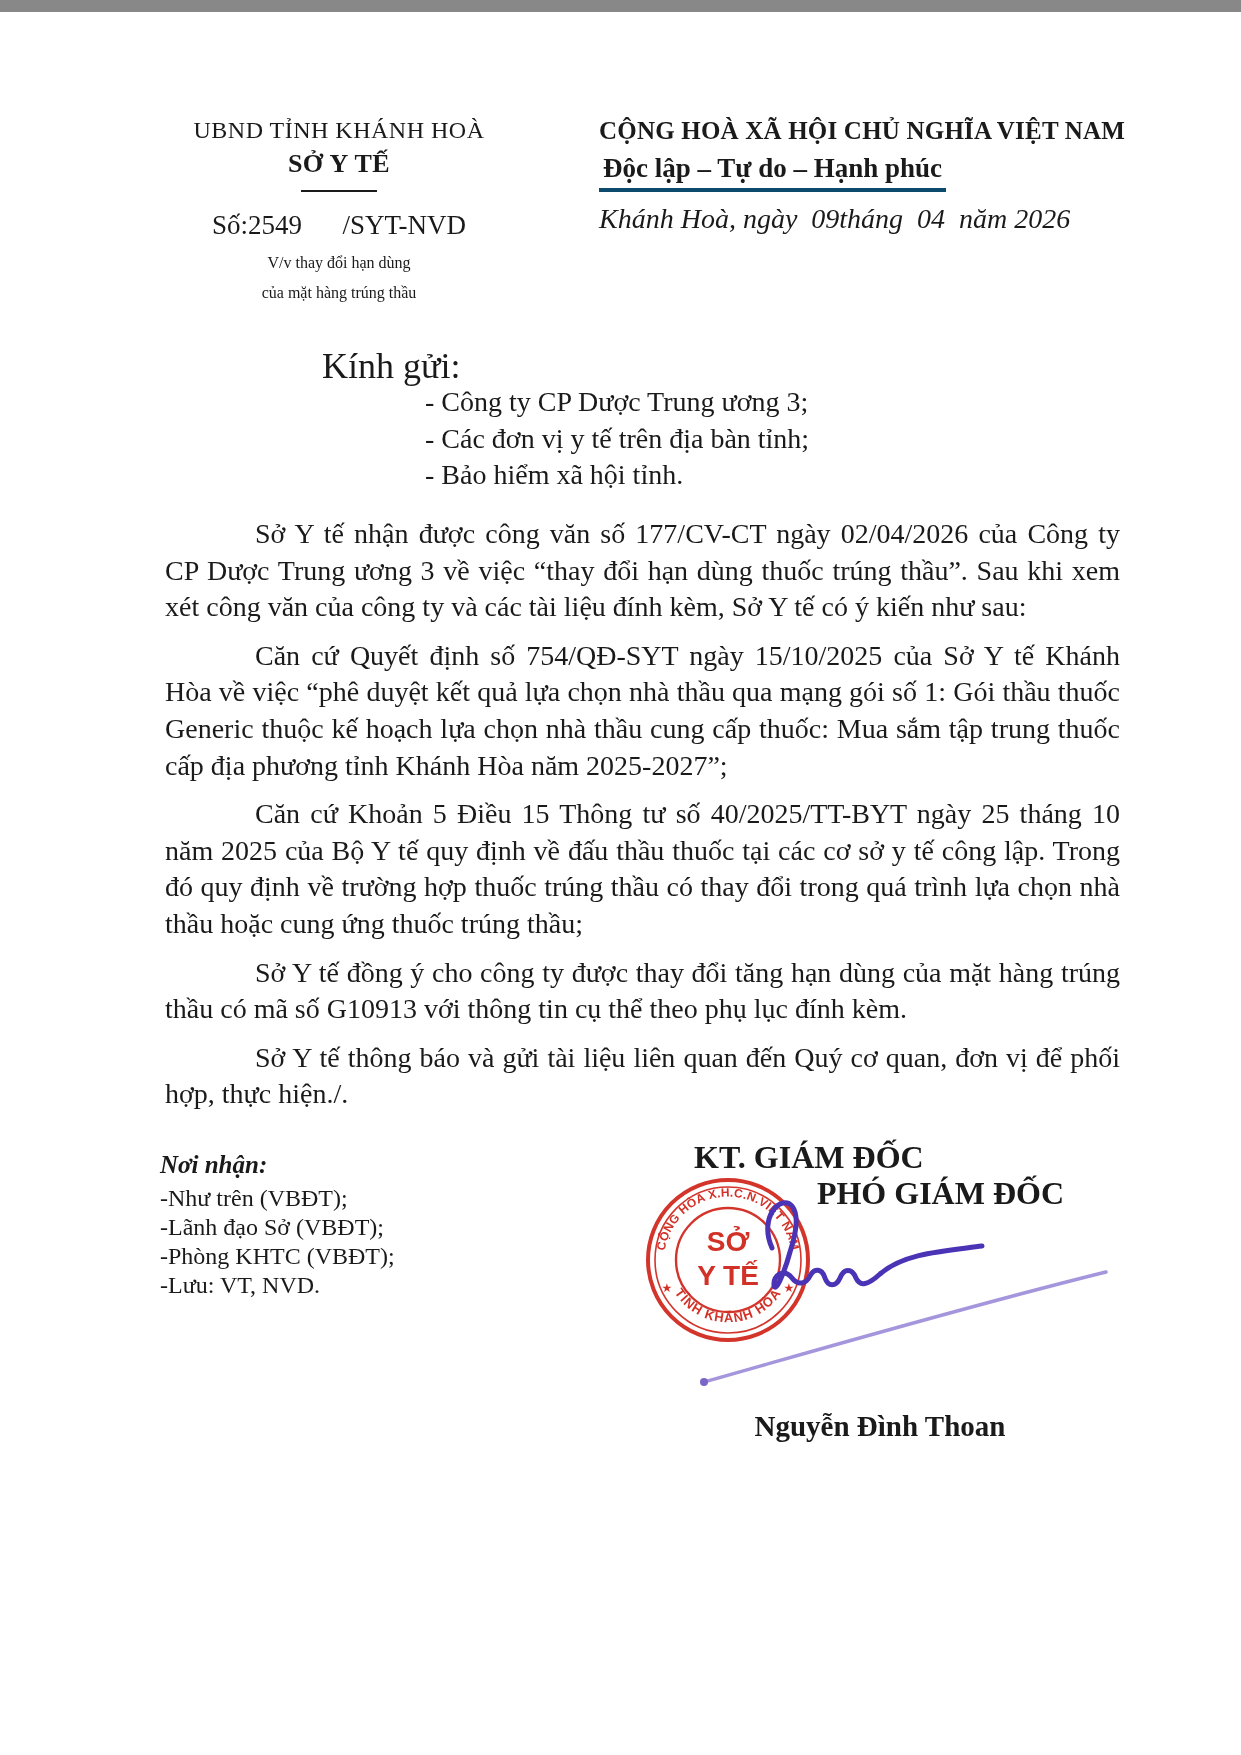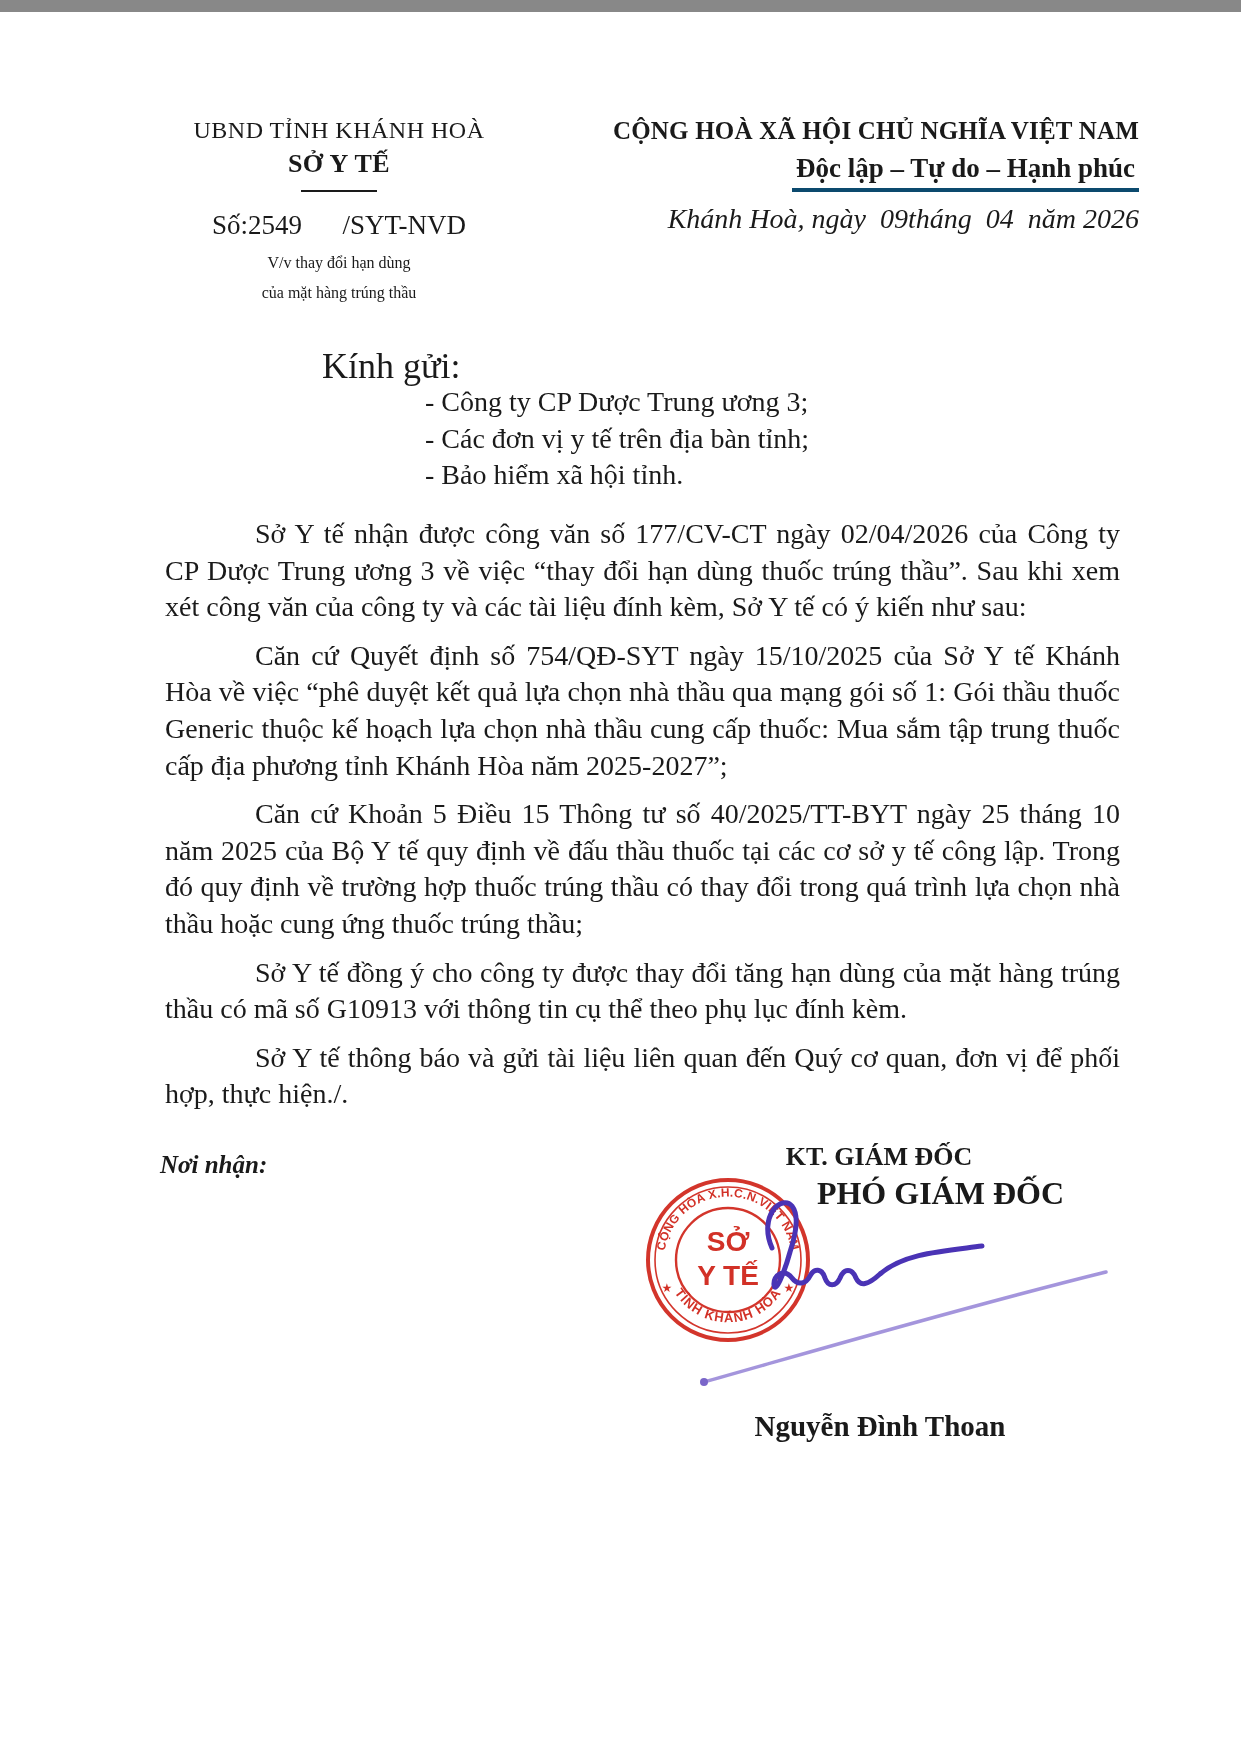--- a/index.html
+++ b/index.html
@@ -16,40 +16,40 @@
   .abs{position:absolute;}
   
   .hdr-left{left:148px;top:103px;width:382px;text-align:center;}
   .hdr-left .org-parent{font-size:24px;line-height:30px;letter-spacing:.5px;}
   .hdr-left .org{font-size:26px;line-height:32px;font-weight:bold;margin-top:3px;letter-spacing:.5px;}
   .hdr-left .org-rule{width:76px;border-top:2px solid #1a1a1a;margin:10px auto 0;height:0;}
   .hdr-left .doc-number{font-size:27px;line-height:34px;margin-top:16px;white-space:pre;}
   .hdr-left .subject{font-size:16px;line-height:30px;}
   .hdr-left .subject.first{margin-top:6px;}
   
-  .hdr-right{left:599px;top:103px;width:540px;text-align:right;}
+  .hdr-right{left:599px;top:103px;width:540px;text-align:left;}
   .hdr-right .national{font-size:25px;line-height:32px;font-weight:bold;letter-spacing:.2px;}
   .hdr-right .motto{font-size:27px;line-height:34px;font-weight:bold;margin-top:4px;}
   .hdr-right .motto span{display:inline-block;border-bottom:4px solid #0c4a6e;padding:0 4px 3px;}
   .hdr-right .dateline{font-size:28px;line-height:34px;font-style:italic;margin-top:10px;white-space:pre;}
   
   .kinh-gui{left:322px;top:336px;font-size:36px;line-height:36px;}
   .recipients{left:425px;top:372px;font-size:28px;line-height:36.5px;}
   
   .body-text{left:165px;top:504px;width:955px;}
   .body-text p{
     margin:0 0 12px 0;
     font-size:28px;line-height:36.6px;
     text-align:justify;text-indent:90px;
   }
   
   .noi-nhan-label{left:160px;top:1138px;font-size:25px;line-height:30px;font-weight:bold;font-style:italic;}
   .noi-nhan-list{left:160px;top:1172px;font-size:24px;line-height:29px;}
   
-  .sig-title1{left:694px;top:1128px;width:370px;text-align:center;font-size:26px;line-height:34px;font-weight:bold;z-index:1;}
+  .sig-title1{left:694px;top:1128px;width:370px;font-size:32px;line-height:34px;font-weight:bold;z-index:1;}
   .sig-title2{left:694px;top:1164px;width:370px;text-align:right;font-size:32px;line-height:34px;font-weight:bold;z-index:1;}
   .stamp-box{left:643px;top:1163px;width:170px;height:170px;z-index:2;}
   .sig-box{left:660px;top:1178px;width:460px;height:215px;z-index:3;}
   .signer-name{left:690px;top:1396px;width:380px;text-align:center;font-size:29px;line-height:36px;font-weight:bold;z-index:1;}
   .stamp-sans{font-family:"Liberation Sans","DejaVu Sans",sans-serif;}
 </style>
 </head>
 <body>
 
 <div class="page">
@@ -78,20 +78,26 @@
 
   <div class="abs body-text">
     <p>Sở Y tế nhận được công văn số 177/CV-CT ngày 02/04/2026 của Công ty CP Dược Trung ương 3 về việc “thay đổi hạn dùng thuốc trúng thầu”. Sau khi xem xét công văn của công ty và các tài liệu đính kèm, Sở Y tế có ý kiến như sau:</p>
     <p>Căn cứ Quyết định số 754/QĐ-SYT ngày 15/10/2025 của Sở Y tế Khánh Hòa về việc “phê duyệt kết quả lựa chọn nhà thầu qua mạng gói số 1: Gói thầu thuốc Generic thuộc kế hoạch lựa chọn nhà thầu cung cấp thuốc: Mua sắm tập trung thuốc cấp địa phương tỉnh Khánh Hòa năm 2025-2027”;</p>
     <p>Căn cứ Khoản 5 Điều 15 Thông tư số 40/2025/TT-BYT ngày 25 tháng 10 năm 2025 của Bộ Y tế quy định về đấu thầu thuốc tại các cơ sở y tế công lập. Trong đó quy định về trường hợp thuốc trúng thầu có thay đổi trong quá trình lựa chọn nhà thầu hoặc cung ứng thuốc trúng thầu;</p>
     <p>Sở Y tế đồng ý cho công ty được thay đổi tăng hạn dùng của mặt hàng trúng thầu có mã số G10913 với thông tin cụ thể theo phụ lục đính kèm.</p>
     <p>Sở Y tế thông báo và gửi tài liệu liên quan đến Quý cơ quan, đơn vị để phối hợp, thực hiện./.</p>
   </div>
 
   <div class="abs noi-nhan-label">Nơi nhận:</div>
+  <div class="abs noi-nhan-list">
+    <div>-Như trên (VBĐT);</div>
+    <div>-Lãnh đạo Sở (VBĐT);</div>
+    <div>-Phòng KHTC (VBĐT);</div>
+    <div>-Lưu: VT, NVD.</div>
+  </div>
 
   <div class="abs sig-title1">KT. GIÁM ĐỐC</div>
   <div class="abs sig-title2">PHÓ GIÁM ĐỐC</div>
 
   <svg class="abs stamp-box" viewBox="0 0 170 170" aria-hidden="true">
     <g fill="none" stroke="#d0261c" opacity="0.93">
       <circle cx="85" cy="85" r="80" stroke-width="4"></circle>
       <circle cx="85" cy="85" r="73" stroke-width="1.6"></circle>
       <circle cx="85" cy="85" r="52" stroke-width="2.4"></circle>
     </g>

